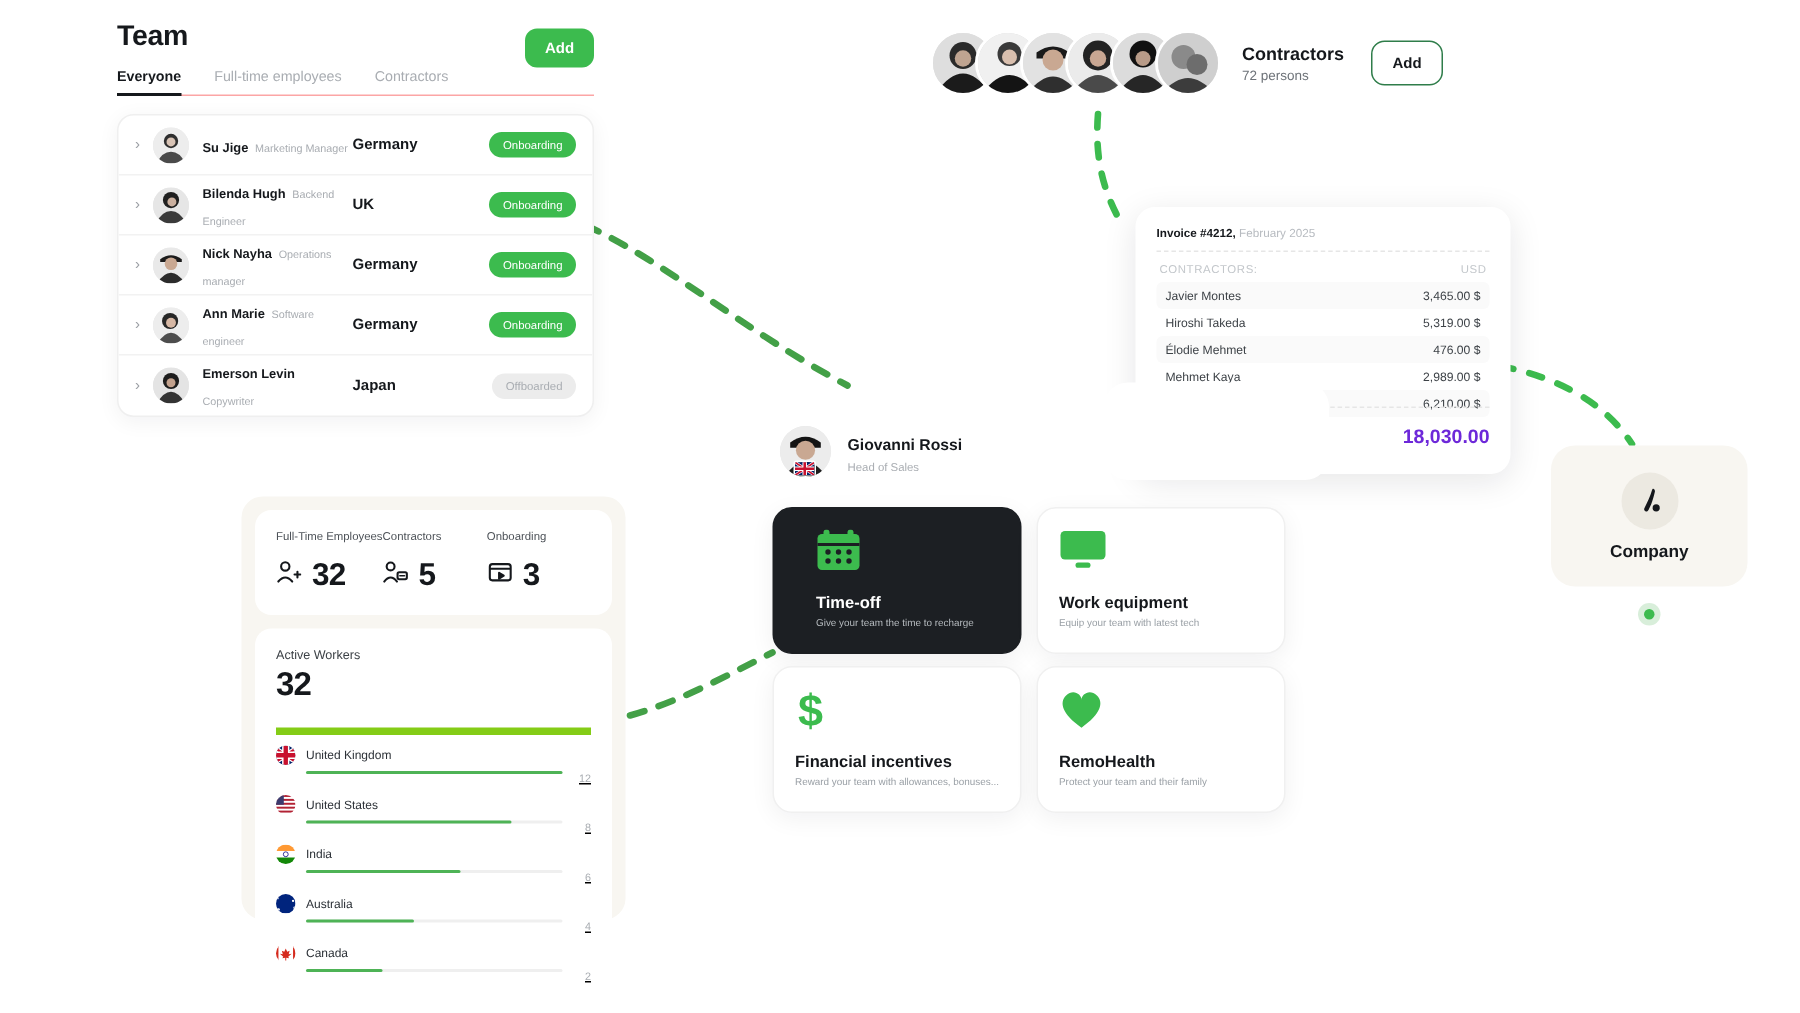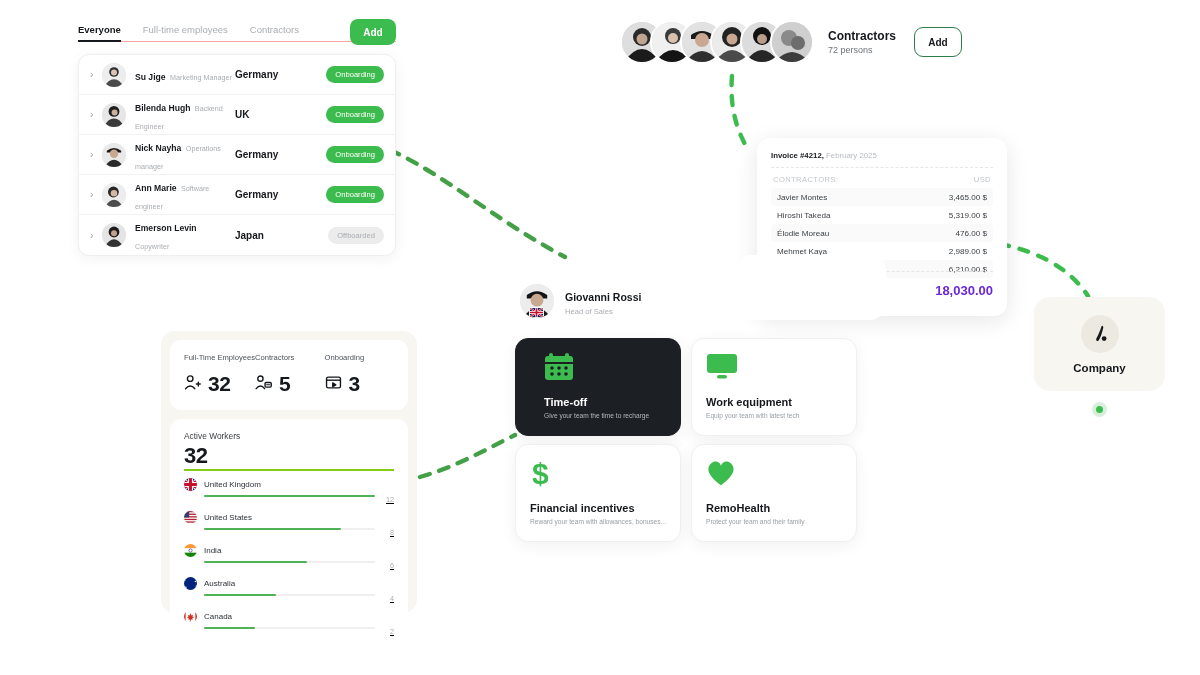--- a/index.html
+++ b/index.html
@@ -110,21 +110,21 @@
   }
   #stats-top { background: #fff; border-radius: 11px; padding: 13px 14px 14px 14px; }
   #stats-heads { display: flex; }
   .stat-col { flex: 1; }
   .stat-label { font-size: 7.6px; color: #4d5258; white-space: nowrap; }
   .stat-valrow { display: flex; align-items: center; gap: 7px; margin-top: 10px; }
   .stat-value { font-size: 21px; font-weight: bold; color: #15181c; letter-spacing: -.5px; }
   #active-card { background: #fff; border-radius: 11px; margin-top: 9px; padding: 12px 14px 13px 14px; }
   #active-title { font-size: 8.4px; color: #3d4247; }
   #active-value { font-size: 22px; font-weight: bold; color: #15181c; margin-top: 2px; letter-spacing: -.5px; }
-  #country-list { margin-top: 0; border-top: 2px solid #84cc16; }
+  #country-list { margin-top: 16px; border-top: 5px solid #84cc16; }
   .country-row { padding-top: 7px; }
   .country-head { display: flex; align-items: center; gap: 7px; }
   .flag { width: 13px; height: 13px; border-radius: 50%; overflow: hidden; flex: 0 0 13px; }
   .flag svg { width: 100%; height: 100%; display: block; }
   .country-name { font-size: 8px; color: #2c3137; }
   .bar-row { display: flex; align-items: flex-start; gap: 7px; margin-top: 4px; padding-left: 20px; text-decoration: underline; }
   .bar-track { flex: 1; height: 1.6px; background: #efefef; border-radius: 2px; position: relative; }
   .bar-fill { position: absolute; left: 0; top: 0; bottom: 0; background: #4eb356; border-radius: 2px; }
   .bar-num { font-size: 7.2px; color: #a9adb2; width: 12px; text-align: right; }
 
@@ -158,20 +158,21 @@
     <path d="M32 4 C 30 30, 34 52, 46 74" stroke="#3cbb4e" stroke-width="4.4" fill="none" stroke-linecap="round" stroke-dasharray="9 11"></path>
   </svg>
   <svg class="connector" style="left:996px;top:230px;" width="110" height="75">
     <path d="M4 14 C 45 22, 75 40, 92 66" stroke="#3cbb4e" stroke-width="4.4" fill="none" stroke-linecap="round" stroke-dasharray="9 11"></path>
   </svg>
   <svg class="connector" style="left:415px;top:425px;" width="110" height="58">
     <path d="M5 52 C 40 42, 68 26, 100 10" stroke="#43a047" stroke-width="4.4" fill="none" stroke-linecap="round" stroke-dasharray="10 10"></path>
   </svg>
 
   <div id="team-panel">
+    <div id="team-title">Team</div>
     <button id="add-team-button">Add</button>
     <div id="team-tabs">
       <div class="team-tab active">Everyone</div>
       <div class="team-tab">Full-time employees</div>
       <div class="team-tab">Contractors</div>
     </div>
 
     <div id="team-list">
 
       <div class="team-row">
@@ -335,21 +336,21 @@
     <div>
       <div class="inv-row">
         <span>Javier Montes</span>
         <span>3,465.00 $</span>
       </div>
       <div class="inv-row">
         <span>Hiroshi Takeda</span>
         <span>5,319.00 $</span>
       </div>
       <div class="inv-row">
-        <span>Élodie Moreau</span>
+        <span>Élodie Mehmet</span>
         <span>476.00 $</span>
       </div>
       <div class="inv-row">
         <span>Mehmet Kaya</span>
         <span>2,989.00 $</span>
       </div>
       <div class="inv-row">
         <span></span>
         <span>6,210.00 $</span>
       </div>

